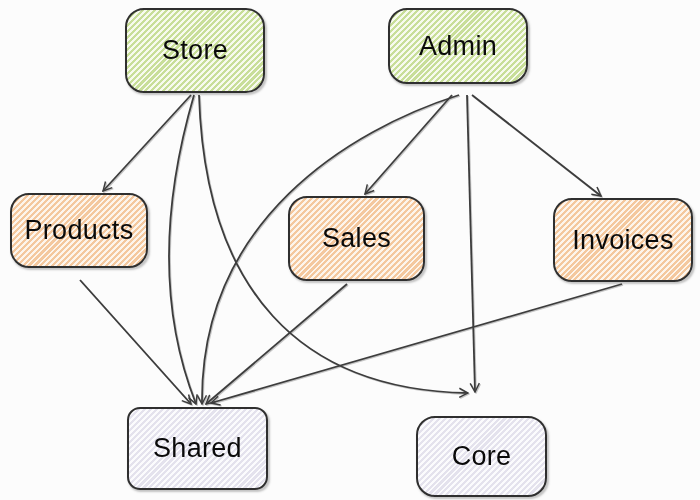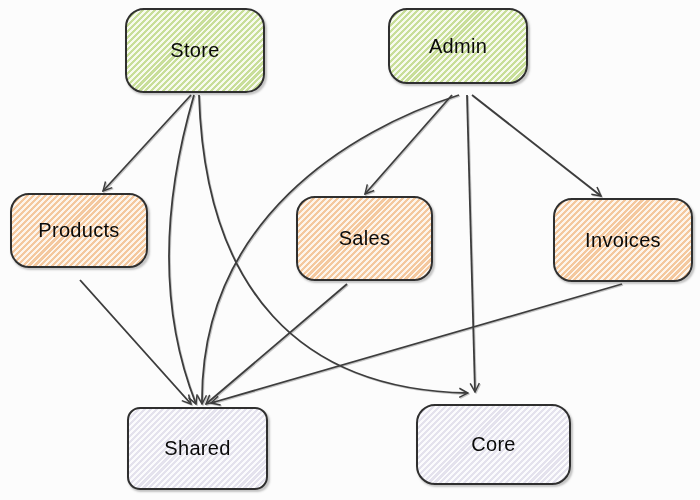--- a/index.html
+++ b/index.html
@@ -9,21 +9,21 @@
     font-family:"Liberation Sans", sans-serif;
   }
   #edge-layer {
     position:absolute; left:0; top:0; width:700px; height:500px;
     filter: drop-shadow(1.1px 1.1px 0px rgba(130,130,130,0.45));
   }
   .node {
     position:absolute; box-sizing:border-box;
     border:2px solid #2f2f2f; border-radius:19px;
     display:flex; align-items:center; justify-content:center;
-    font-size:20px; color:#0a0a0a; letter-spacing:0.3px;
+    font-size:27px; color:#0a0a0a; letter-spacing:0.3px;
     box-shadow: 1.5px 2px 2px rgba(90,90,90,0.35);
     cursor:pointer; user-select:none;
   }
   .node.green {
     background: repeating-linear-gradient(135deg,
       #f7faee 0px, #f7faee 2px, #c8de99 2px, #c8de99 4.2px);
   }
   .node.orange {
     background: repeating-linear-gradient(135deg,
       #fdf5ec 0px, #fdf5ec 2px, #f4c89e 2px, #f4c89e 4.2px);
@@ -60,26 +60,26 @@
   <div id="nodes">
       <div class="node green" style="left: 125px; top: 8px; width: 140px; height: 85px;">
         <span>Store</span>
       </div>
       <div class="node green" style="left: 388px; top: 8px; width: 140px; height: 76px;">
         <span>Admin</span>
       </div>
       <div class="node orange" style="left: 10px; top: 193px; width: 138px; height: 75px;">
         <span>Products</span>
       </div>
-      <div class="node orange" style="left: 296px; top: 196px; width: 137px; height: 85px;">
+      <div class="node orange" style="left: 288px; top: 196px; width: 137px; height: 85px;">
         <span>Sales</span>
       </div>
       <div class="node orange" style="left: 553px; top: 198px; width: 140px; height: 84px;">
         <span>Invoices</span>
       </div>
       <div class="node neutral" style="left: 127px; top: 407px; width: 141px; height: 83px; border-radius: 13px;">
         <span>Shared</span>
       </div>
-      <div class="node neutral" style="left: 416px; top: 404px; width: 155px; height: 81px;">
+      <div class="node neutral" style="left: 416px; top: 416px; width: 131px; height: 81px;">
         <span>Core</span>
       </div>
     </div>
 </div>
 
 </body></html>

